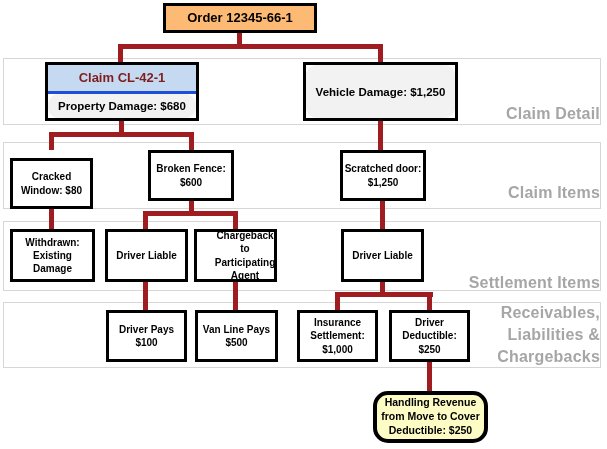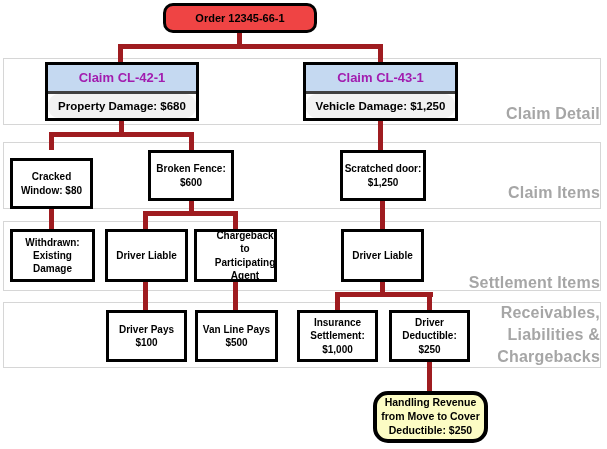--- a/index.html
+++ b/index.html
@@ -21,30 +21,30 @@
     white-space:pre-line; letter-spacing:0.2px;
   }
   .conn { position:absolute; background:#9f1c20; z-index:3; }
   .node {
     position:absolute; z-index:4; box-sizing:border-box;
     border:3px solid #000; background:#ffffff;
     display:flex; align-items:center; justify-content:center;
     text-align:center; font-weight:bold; font-size:10px; line-height:1.32;
     color:#000; padding:1px;
   }
-  .node.order { background:#ef4444; font-size:11px;border-radius:10px; }
+  .node.order { background:#fdba74; font-size:13px; }
   .node.note  { background:#fcfcc4; border-width:4px; font-size:10.5px; }
   .claim-box {
     position:absolute; z-index:4; box-sizing:border-box;
     border:3px solid #000; display:flex; flex-direction:column;
   }
   .claim-head {
-    flex:1.05; background:#c5d9f1; border-bottom:3px solid #404040;
+    flex:1.05; background:#c5d9f1; border-bottom:3px solid #1d4ed8;
     display:flex; align-items:center; justify-content:center;
-    font-weight:bold; font-size:13px; color:#a21caf;
+    font-weight:bold; font-size:13px; color:#7f1d1d;
   }
   .claim-sub {
     flex:1; background:#f2f2f2;
     display:flex; align-items:center; justify-content:center;
     font-weight:bold; font-size:11.5px; color:#000;border-radius:11px;
   }
 </style>
 </head>
 <body>
 
@@ -92,21 +92,20 @@
 
   <div class="conn" style="left:427px;top:362px;width:5px;height:29px;"></div>
 
   <div class="node order" style="left:163px;top:3px;width:154px;height:30px;">Order 12345-66-1</div>
 
   <div class="claim-box" style="left:45px;top:62px;width:154px;height:59px;">
     <div class="claim-head">Claim CL-42-1</div>
     <div class="claim-sub">Property Damage: $680</div>
   </div>
   <div class="claim-box" style="left:303px;top:62px;width:155px;height:59px;">
-    <div class="claim-head">Claim CL-43-1</div>
     <div class="claim-sub">Vehicle Damage: $1,250</div>
   </div>
 
   <div class="node" style="left:10px;top:158px;width:83px;height:51px;">Cracked Window: $80</div>
   <div class="node" style="left:148px;top:150px;width:86px;height:51px;">Broken Fence: $600</div>
   <div class="node" style="left:340px;top:150px;width:86px;height:51px;">Scratched door: $1,250</div>
 
   <div class="node" style="left:10px;top:229px;width:85px;height:53px;">Withdrawn: Existing Damage</div>
   <div class="node" style="left:105px;top:229px;width:83px;height:53px;">Driver Liable</div>
   <div class="node" style="left:194px;top:229px;width:83px;height:53px;padding-left:20px;">Chargeback to Participating Agent</div>

